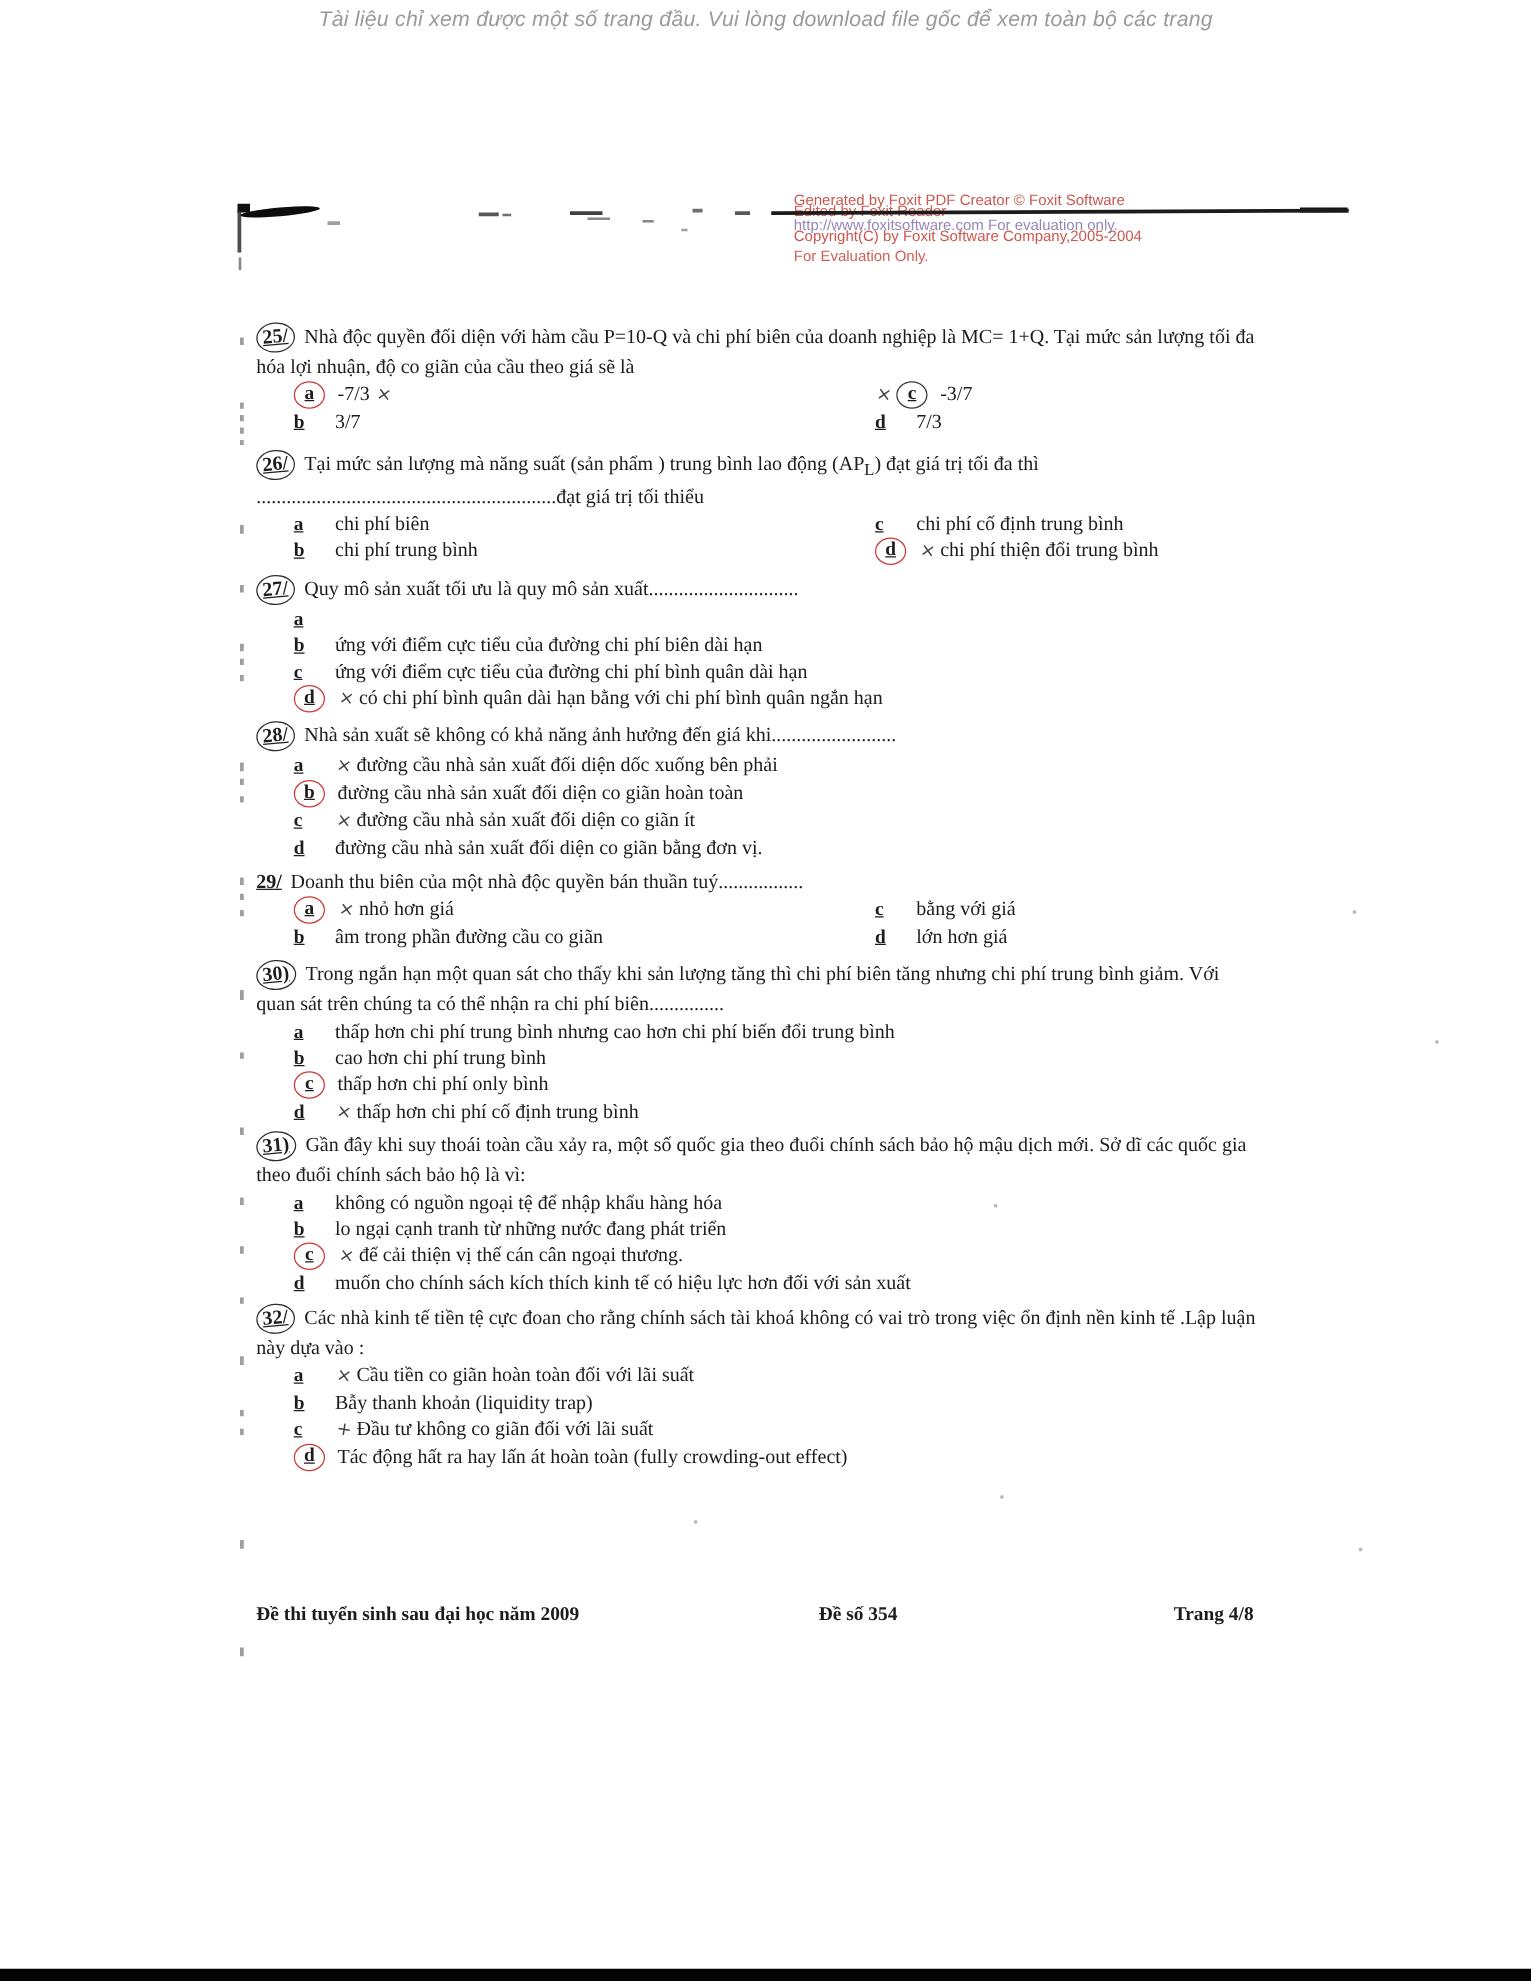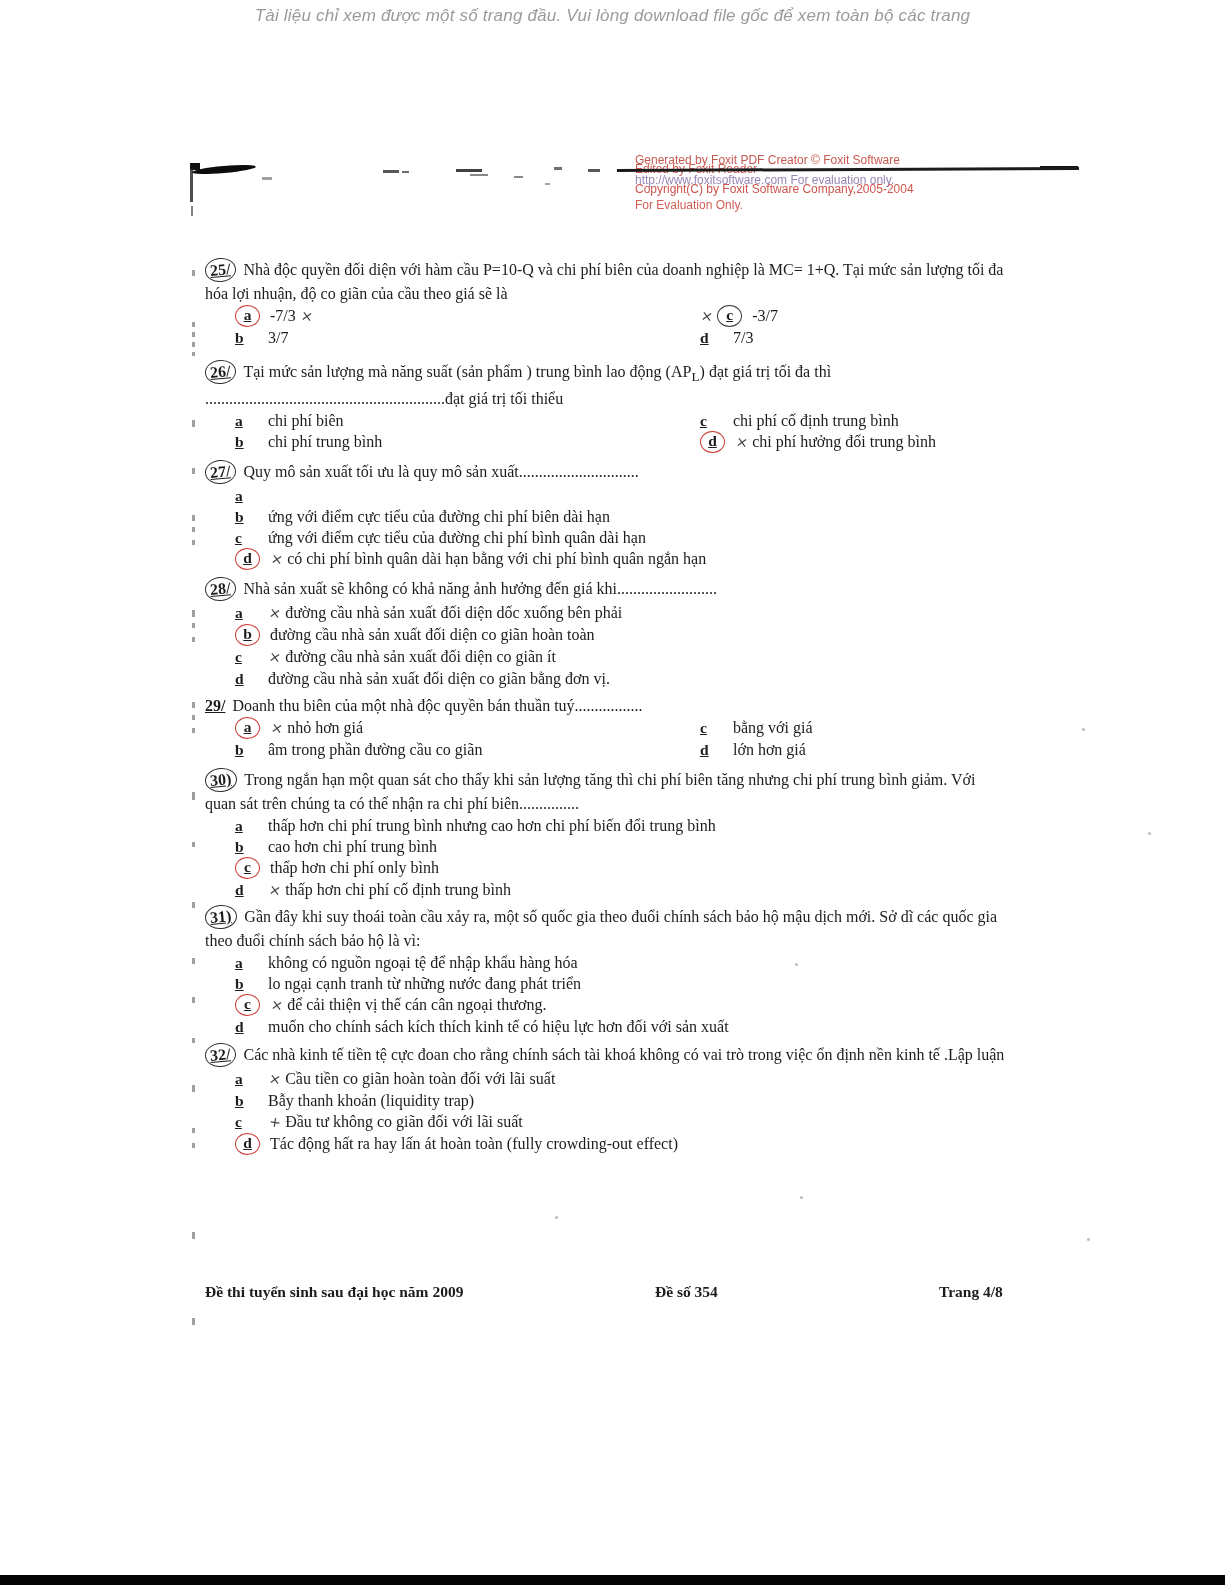--- a/index.html
+++ b/index.html
@@ -174,21 +174,21 @@
       </div>
     </div>
     <div class="row2">
       <div class="opt cell-l">
         <span class="lwrap"><span class="letter">b</span></span>
         <span class="otext">chi phí trung bình</span>
       </div>
       <div class="opt">
         <span class="ring red"><span class="letter">d</span></span>
         <span class="px">×</span>
-        <span class="otext">chi phí hưởng đổi trung bình</span>
+        <span class="otext">chi phí thiện đổi trung bình</span>
       </div>
     </div>
   </div>
 </div>
 
 <div class="q" style="top:460px;">
   <div class="qhead">
     <span class="nring"><span class="qnum">27/</span></span><span>Quy mô sản xuất tối ưu là quy mô sản xuất..............................</span>
   </div>
   <div class="opts">
@@ -315,20 +315,21 @@
       <span class="lwrap"><span class="letter">d</span></span>
       <span class="otext">muốn cho chính sách kích thích kinh tế có hiệu lực hơn đối với sản xuất</span>
     </div>
   </div>
 </div>
 
 <div class="q" style="top:1043px;">
   <div class="qhead">
     <span class="nring"><span class="qnum">32/</span></span><span>Các nhà kinh tế tiền tệ cực đoan cho rằng chính sách tài khoá không có vai trò trong việc ổn định nền kinh tế .Lập luận</span>
   </div>
+  <div>này dựa vào :</div>
   <div class="opts">
     <div class="opt">
       <span class="lwrap"><span class="letter">a</span></span>
       <span class="px">×</span>
       <span class="otext">Cầu tiền co giãn hoàn toàn đối với lãi suất</span>
     </div>
     <div class="opt">
       <span class="lwrap"><span class="letter">b</span></span>
       <span class="otext">Bẫy thanh khoản (liquidity trap)</span>
     </div>

